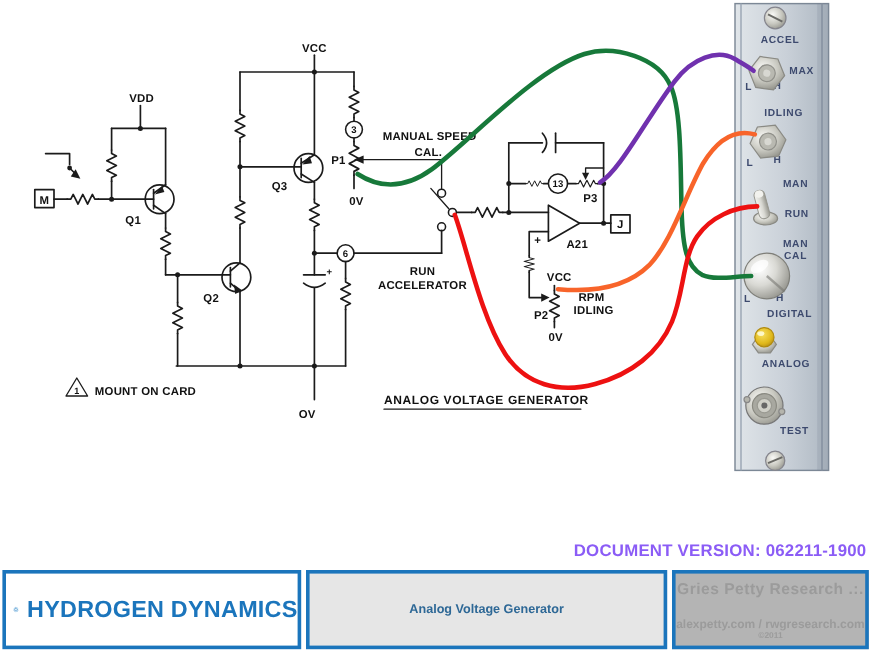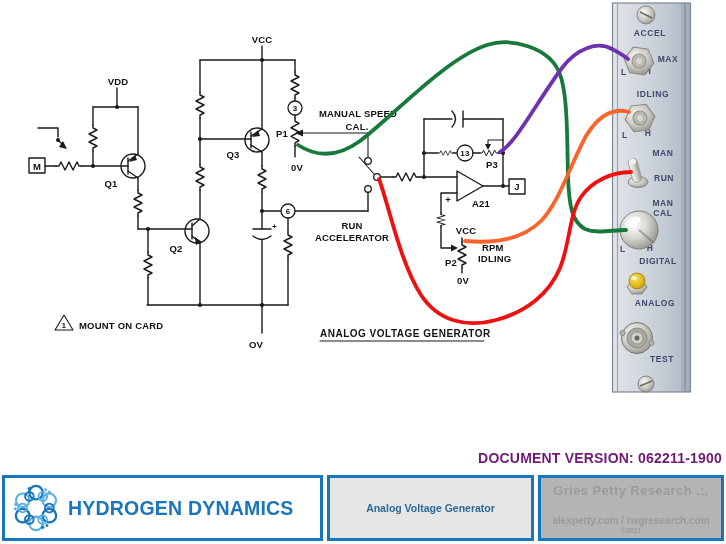--- a/index.html
+++ b/index.html
@@ -15,31 +15,31 @@
   .oc{fill:#ffffff;stroke:#1b1b1b;stroke-width:1.3;}
   .ah{fill:#1b1b1b;stroke:none;}
   .stxt{font-family:"Liberation Sans",sans-serif;font-weight:700;font-size:9.5px;fill:#111;letter-spacing:.2px;}
   .stxt-sm{font-size:8px;}
   .stxt-xs{font-size:7.5px;}
   .stxt-big{font-size:10px;letter-spacing:.5px;}
   .ptxt{font-family:"Liberation Sans",sans-serif;font-weight:700;font-size:8.5px;letter-spacing:.6px;}
   .wire{fill:none;stroke-width:3.8;stroke-linecap:round;}
   
   .doc-version{
-    position:absolute;top:450px;right:4px;font-size:14px;font-weight:700;color:#701a75;
+    position:absolute;top:450px;right:4px;font-size:14px;font-weight:700;color:#8b5cf6;
     letter-spacing:.2px;
   }
   
   .footer{position:absolute;left:2px;top:475px;width:722px;height:66px;display:flex;gap:4px;}
   .fbox{border:3px solid #1b75bc;box-sizing:border-box;height:66px;display:flex;align-items:center;justify-content:center;}
-  .brand-box{width:321px;background:#ffffff;justify-content:flex-start;padding-left:6px;gap:7px;}
+  .brand-box{width:249px;background:#ffffff;justify-content:flex-start;padding-left:6px;gap:7px;}
   .brand-text{color:#1b75bc;font-weight:700;font-size:19.5px;letter-spacing:.2px;white-space:nowrap;}
   .subject-box{flex:1;background:#e6e6e6;flex-direction:column;}
   .subject-box div{color:#2e6896;font-weight:700;font-size:10.5px;line-height:15px;text-align:center;}
-  .credit-box{width:186px;background:#b4b4b4;flex-direction:column;}
+  .credit-box{width:164px;background:#b4b4b4;flex-direction:column;}
   .credit-name{color:#9b9b9b;font-weight:600;font-size:13px;letter-spacing:.4px;white-space:nowrap;}
   .credit-sites{color:#9b9b9b;font-weight:700;font-size:10px;margin-top:17px;text-align:right;}
   .credit-copy{color:#9b9b9b;font-weight:700;font-size:7px;margin-top:1px;}
 </style>
 </head>
 <body>
 
 <svg id="diagram" width="726" height="448" viewBox="0 0 726 448">
   <defs>
     <path id="resv" class="ln" d="M0,0 L0,3 L4,5 L-4,9 L4,13 L-4,17 L4,21 L0,23 L0,26"></path>

